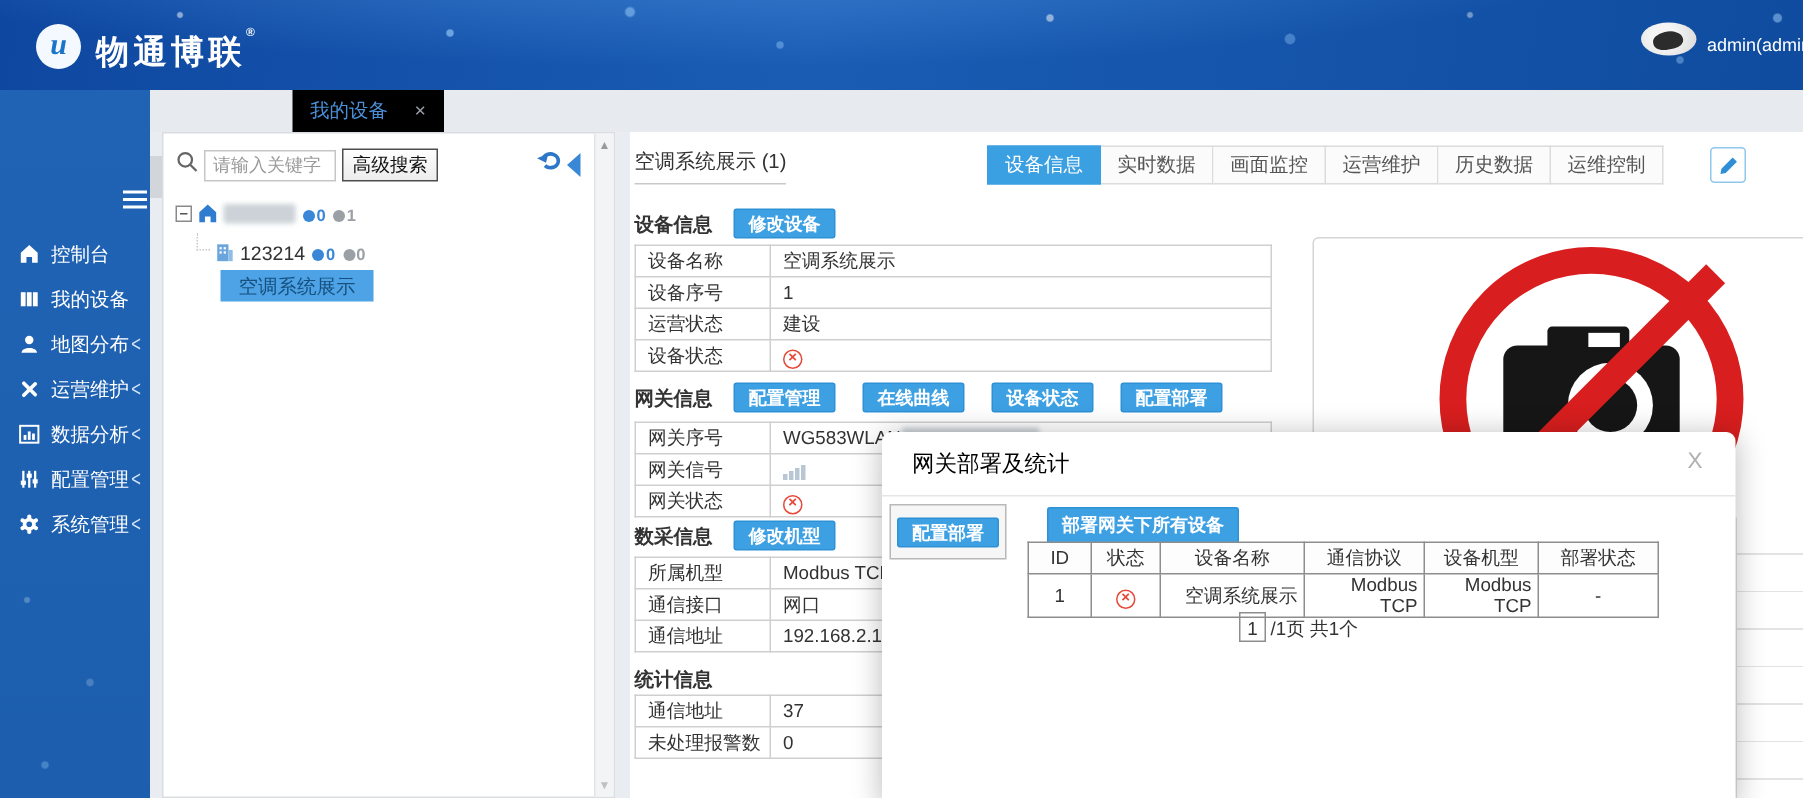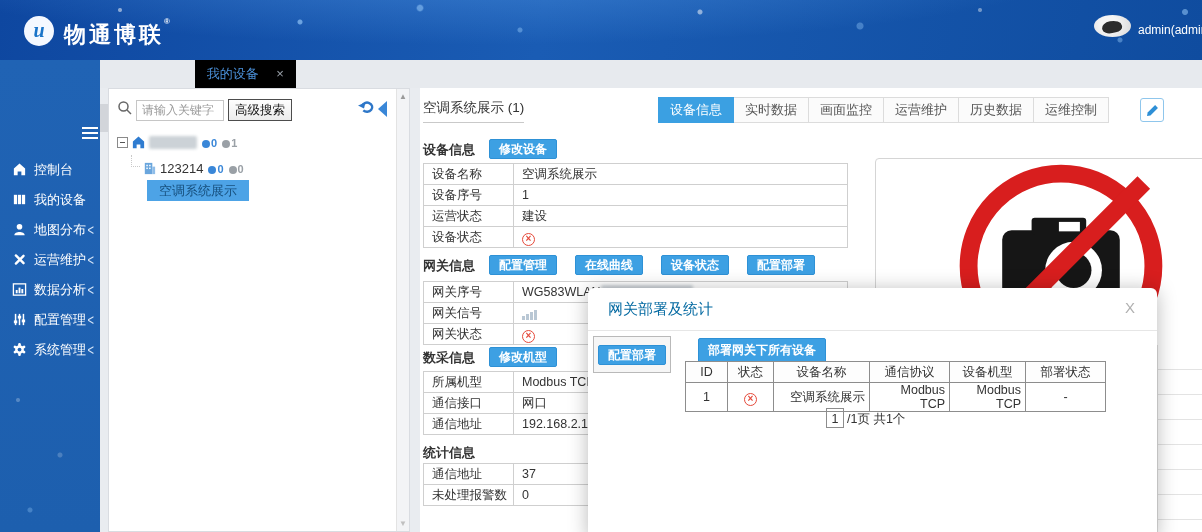--- a/index.html
+++ b/index.html
@@ -123,21 +123,21 @@
 
   
   .cam-panel { position:absolute; left:875px; top:158px; width:500px; height:300px; background:#fff;
     border:1px solid #d5d5d5; border-radius:4px; overflow:hidden; }
   .bg-table { position:absolute; left:1157px; top:345px; width:45px; height:187px; background:#fff; border-left:1px solid #e0e0e0;
     background-image:repeating-linear-gradient(180deg, #ffffff 0 24px, #e3e3e3 24px 25px); }
 
   
   .modal { position:absolute; left:588px; top:288px; width:569px; height:250px; background:#fff;
     border-radius:6px 6px 0 0; box-shadow:0 2px 20px rgba(0,0,0,.28); }
-  .modal-title { position:absolute; left:20px; top:12px; font-size:15px; color:#0369a1; }
+  .modal-title { position:absolute; left:20px; top:12px; font-size:15px; color:#000000; }
   .modal-close { position:absolute; right:22px; top:11px; font-size:15px; color:#b0b0b0; cursor:pointer; }
   .modal-divider { position:absolute; left:0; top:42px; width:100%; border-bottom:1px solid #e6e6e6; }
   .wrap-outline { position:absolute; left:5px; top:48px; width:78px; height:37px; border:1px solid #b9b9b9; background:#f6f6f6;
     display:flex; align-items:center; justify-content:center; }
   .deploy-all { position:absolute; left:110px; top:50px; height:31px; line-height:23px; }
   .mtbl { position:absolute; left:97px; top:73px; width:420px; border-collapse:collapse; table-layout:fixed; }
   .mtbl th { border:1px solid #8d8d8d; height:21px; font-size:12.5px; color:#333; font-weight:normal; background:#fdfdfd; }
   .mtbl td { border:1px solid #8d8d8d; height:28px; font-size:12.5px; color:#333; text-align:center; padding:0 4px; }
   .mtbl td.ra { text-align:right; }
   .pager { position:absolute; left:238px; top:120px; font-size:12.5px; color:#333; }

